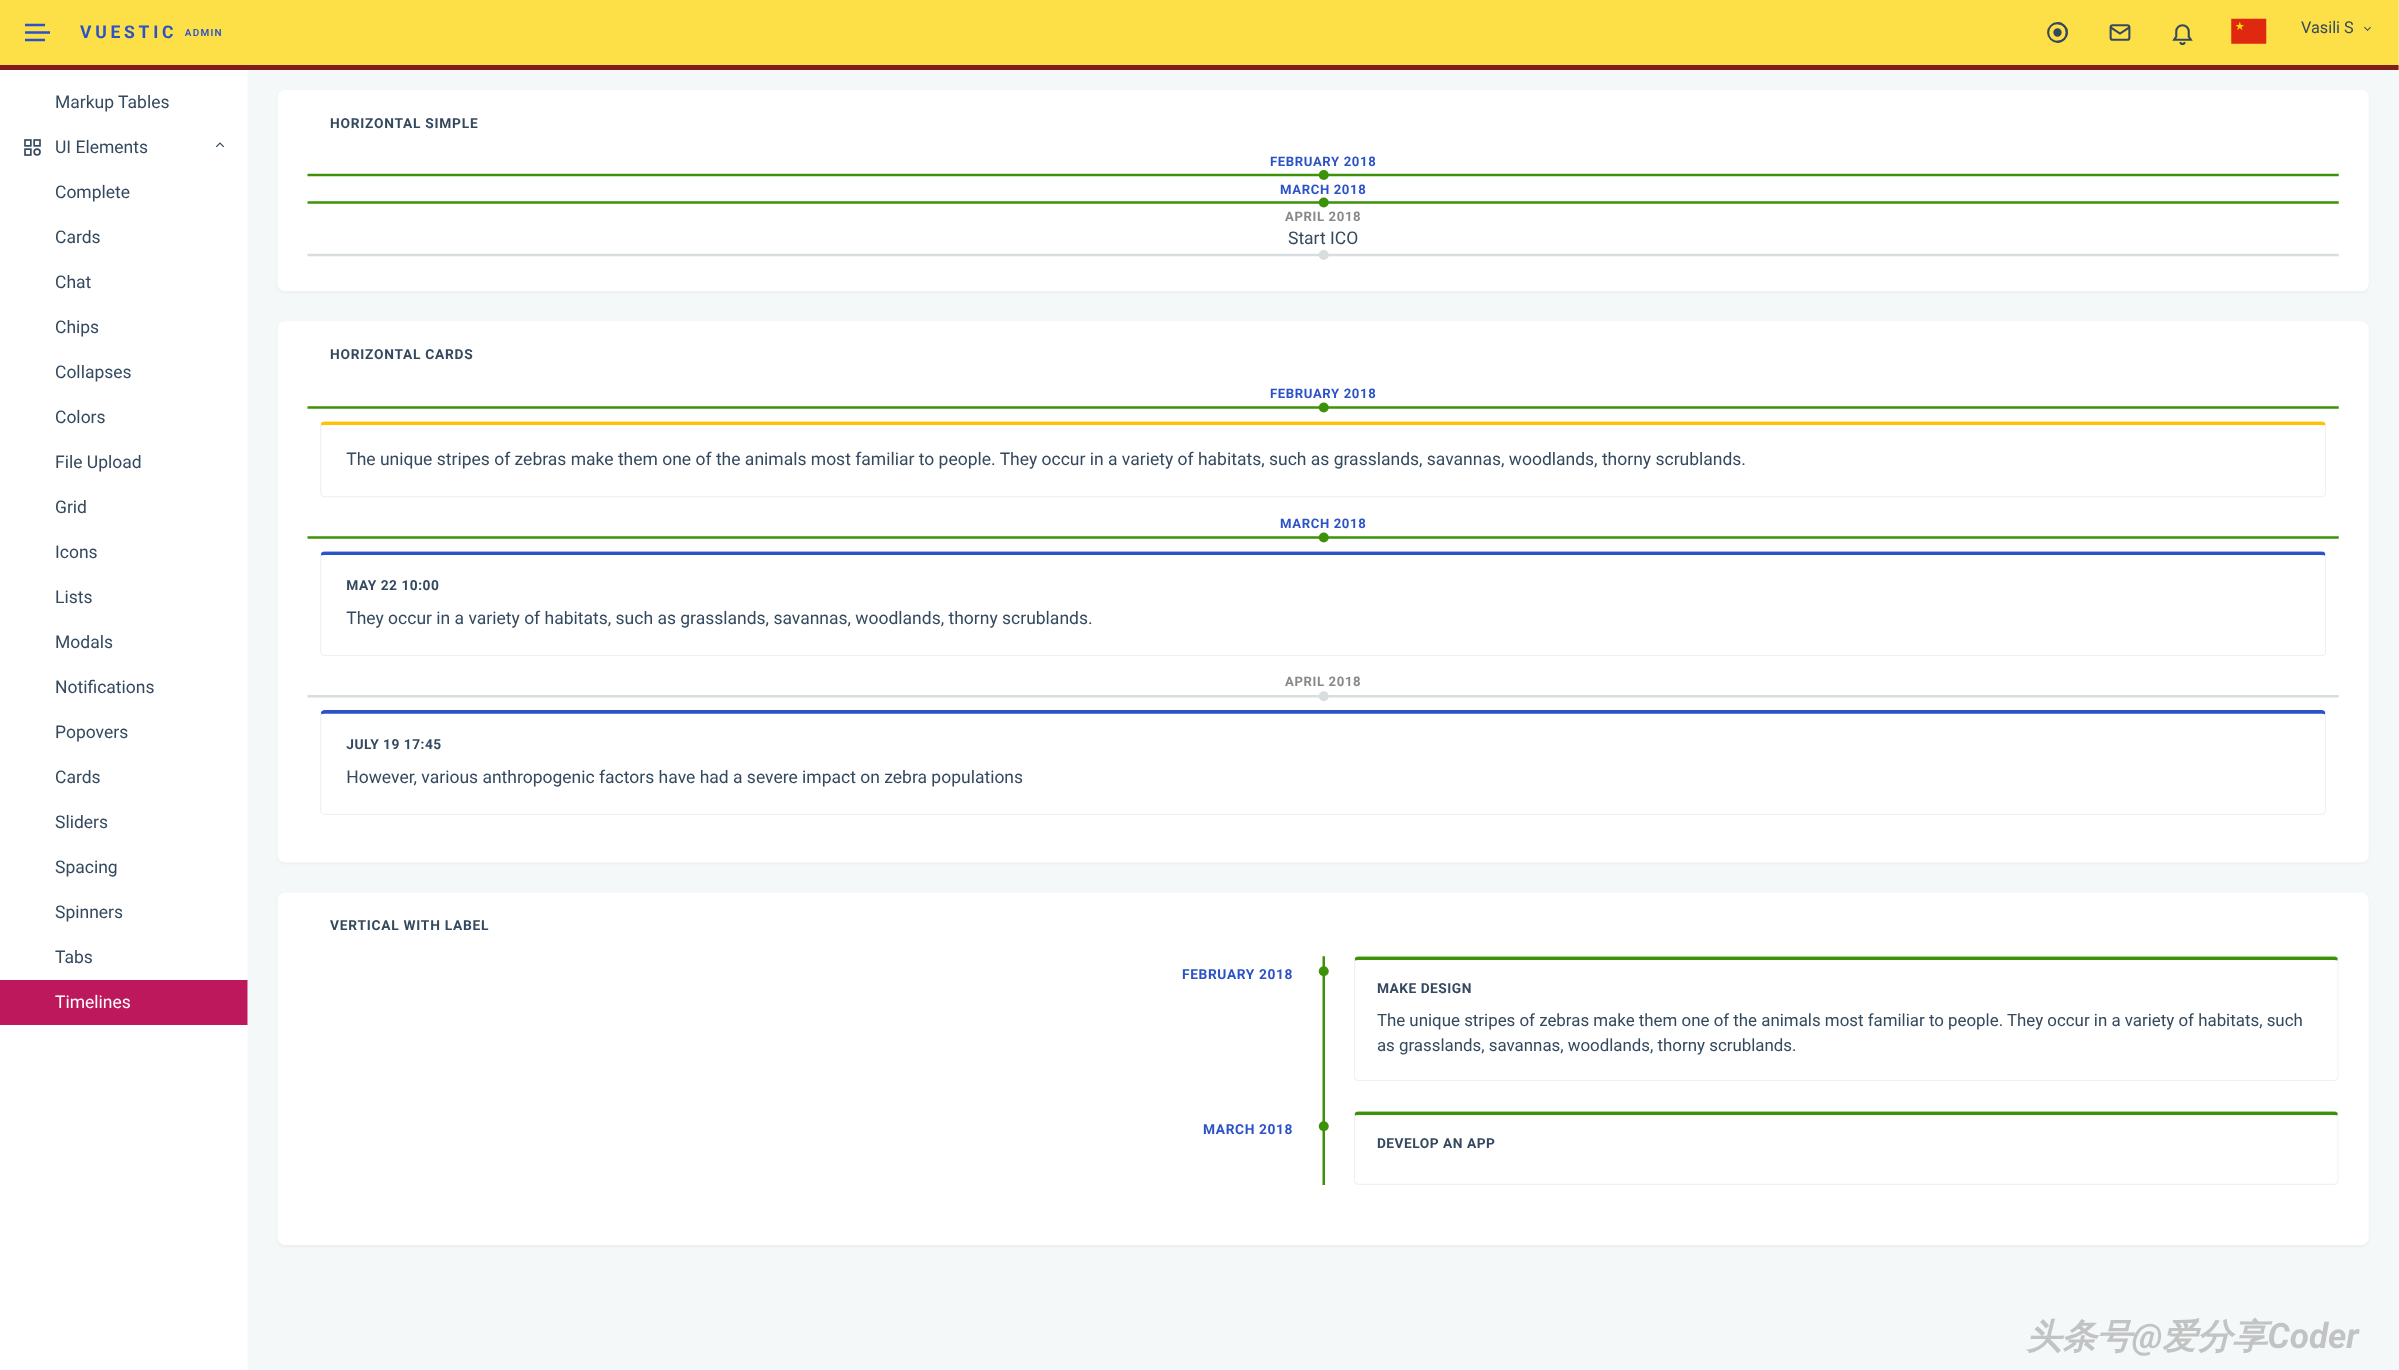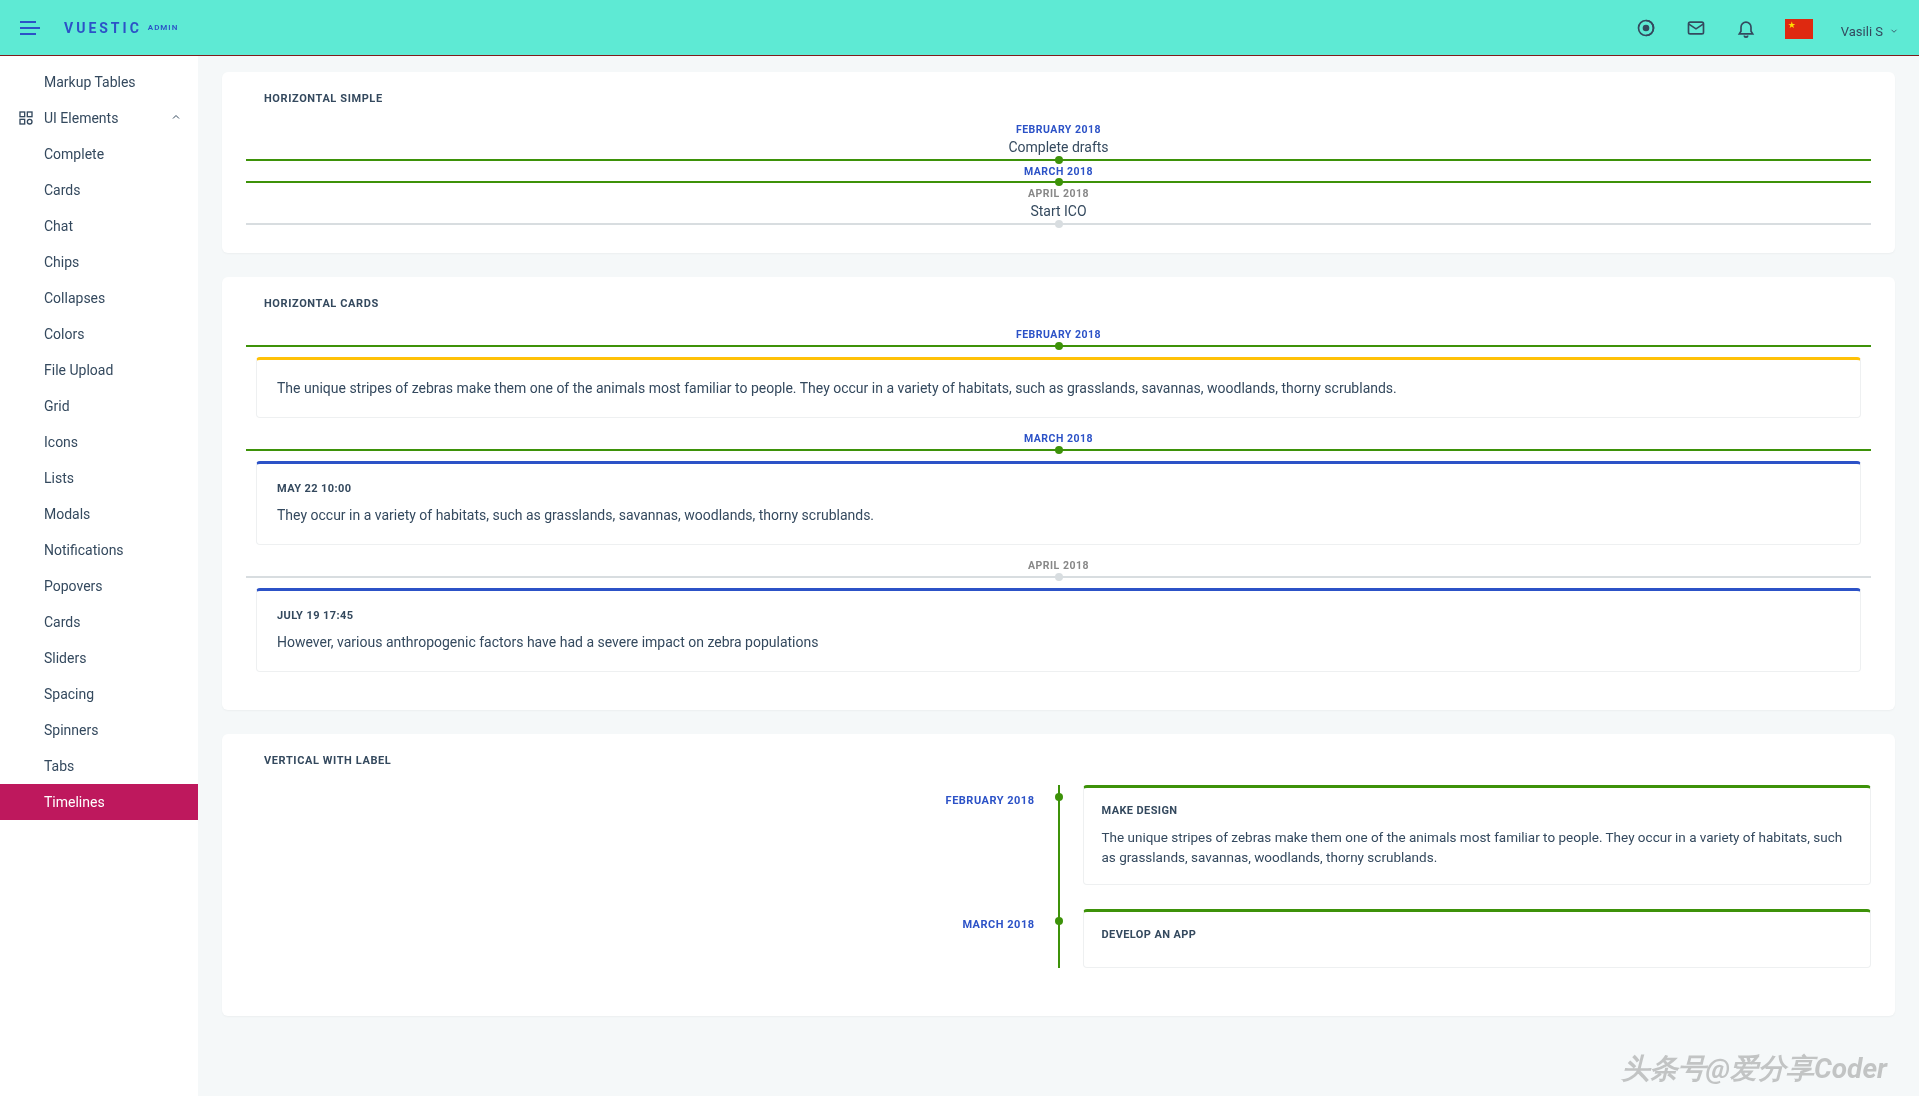--- a/index.html
+++ b/index.html
@@ -1,26 +1,26 @@
 <!DOCTYPE html>
 <html><head>
 <meta charset="utf-8">
 <style>
 * { box-sizing: border-box; margin: 0; padding: 0; }
 body { font-family: -apple-system, BlinkMacSystemFont, "Segoe UI", Roboto, sans-serif; background: #f5f8f9; color: #34495e; font-size: 14px; }
-.header { background: #5eead4; height: 56px; display: flex; align-items: center; padding: 0 20px; border-bottom: 1px solid #7f1d1d; }
+.header { background: #fde047; height: 56px; display: flex; align-items: center; padding: 0 20px; border-bottom: 4px solid #7f1d1d; }
 .menu-toggle { width: 24px; height: 24px; margin-right: 20px; cursor: pointer; display: flex; flex-direction: column; justify-content: center; gap: 4px; }
 .menu-toggle span { height: 2px; background: #2c52c7; display: block; }
 .menu-toggle span:nth-child(1) { width: 16px; }
 .menu-toggle span:nth-child(2) { width: 20px; }
 .menu-toggle span:nth-child(3) { width: 16px; }
 .logo { display: flex; align-items: center; gap: 6px; }
 .logo-txt { font-weight: 700; letter-spacing: 3px; color: #2c52c7; font-size: 14px; }
 .logo-admin { font-size: 8px; color: #2c52c7; letter-spacing: 1px; font-weight: 600; }
-.header-right { margin-left: auto; display: flex; align-items: flex-end; gap: 28px; }
+.header-right { margin-left: auto; display: flex; align-items: flex-start; gap: 28px; }
 .hicon { width: 22px; height: 22px; cursor: pointer; color: #34495e; display: flex; align-items: center; justify-content: center; }
 .flag { width: 28px; height: 20px; background: #de2910; position: relative; cursor: pointer; }
 .flag::before { content: "★"; position: absolute; color: #ffde00; top: 1px; left: 3px; font-size: 9px; }
 .user { display: flex; align-items: center; gap: 6px; cursor: pointer; color: #34495e; font-size: 13px; }
 .layout { display: flex; }
 .sidebar { width: 198px; background: #fff; min-height: calc(100vh - 56px); padding-top: 8px; }
 .si { padding: 10px 16px 10px 44px; font-size: 14px; color: #34495e; cursor: pointer; }
 .si.group { padding-left: 18px; display: flex; align-items: center; gap: 10px; }
 .si.group .chev { margin-left: auto; }
 .si.active { background: #be185d; color: #fff; }
@@ -147,21 +147,20 @@
       </div>
   </div>
 
   <div class="content">
 
     <div class="card">
       <div class="card-title">HORIZONTAL SIMPLE</div>
       <div id="hsimple">
           <div class="ht-item">
             <div class="ht-date active">FEBRUARY 2018</div>
-            <div class="ht-text">Complete drafts</div>
             <div class="ht-line green"></div>
           </div>
           <div class="ht-item">
             <div class="ht-date active">MARCH 2018</div>
             <div class="ht-line green"></div>
           </div>
           <div class="ht-item">
             <div class="ht-date inactive">APRIL 2018</div>
             <div class="ht-text">Start ICO</div>
             <div class="ht-line gray"></div>

